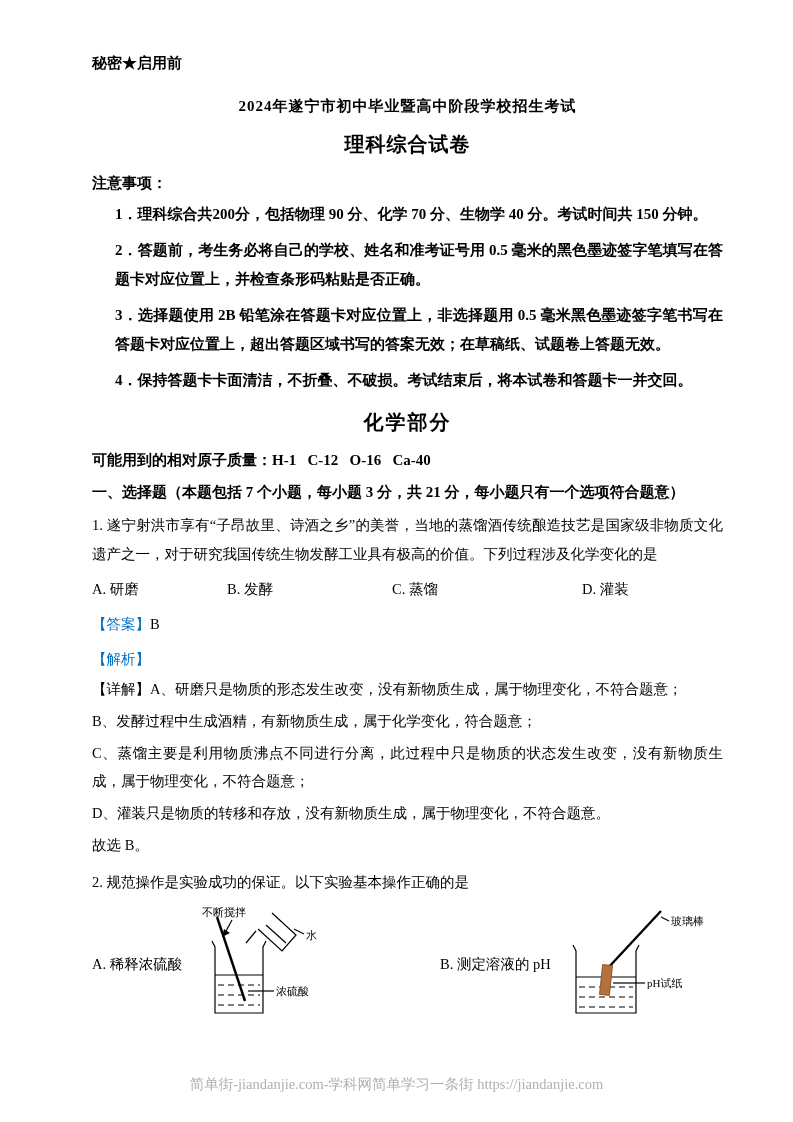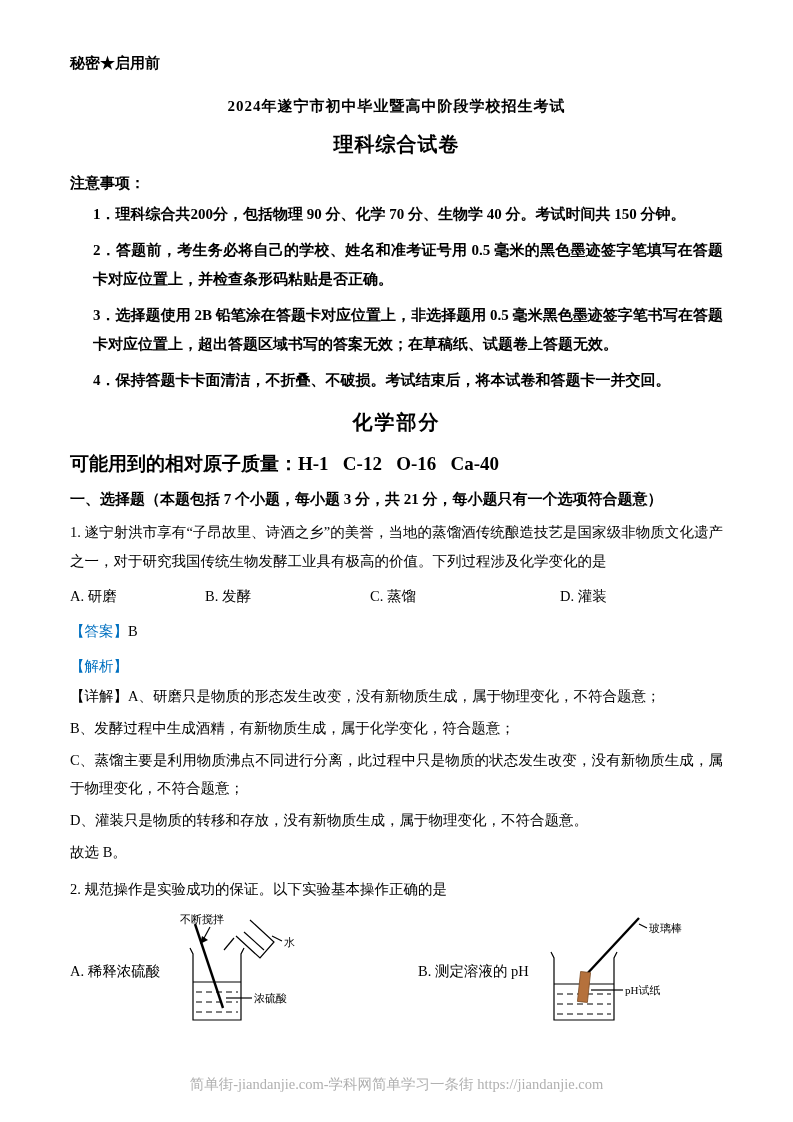--- a/index.html
+++ b/index.html
@@ -5,21 +5,21 @@
   * { margin: 0; padding: 0; box-sizing: border-box; }
   html, body { background: #ffffff; }
   body { font-family: "Liberation Serif", "DejaVu Serif", serif; color: #000; }
 
   .page {
     position: relative;
     width: 793px;
     height: 1122px;
     margin: 0 auto;
     background: #fff;
-    padding: 54px 70px 0 70px;
+    padding: 54px 70px 0 92px;
     overflow: hidden;
   }
 
   .classification {
     font-weight: bold;
     font-size: 15px;
   }
 
   .title {
     text-align: center;
@@ -53,21 +53,21 @@
   .section-title {
     text-align: center;
     font-size: 20px;
     font-weight: bold;
     margin-top: 14px;
     letter-spacing: 2px;
   }
 
   .atomic-note {
     font-weight: bold;
-    font-size: 19px;
+    font-size: 15px;
     margin-top: 15px;
     white-space: pre-wrap;
   }
   .part-heading {
     font-weight: bold;
     font-size: 15px;
     margin-top: 13px;
   }
 
   .stem {

